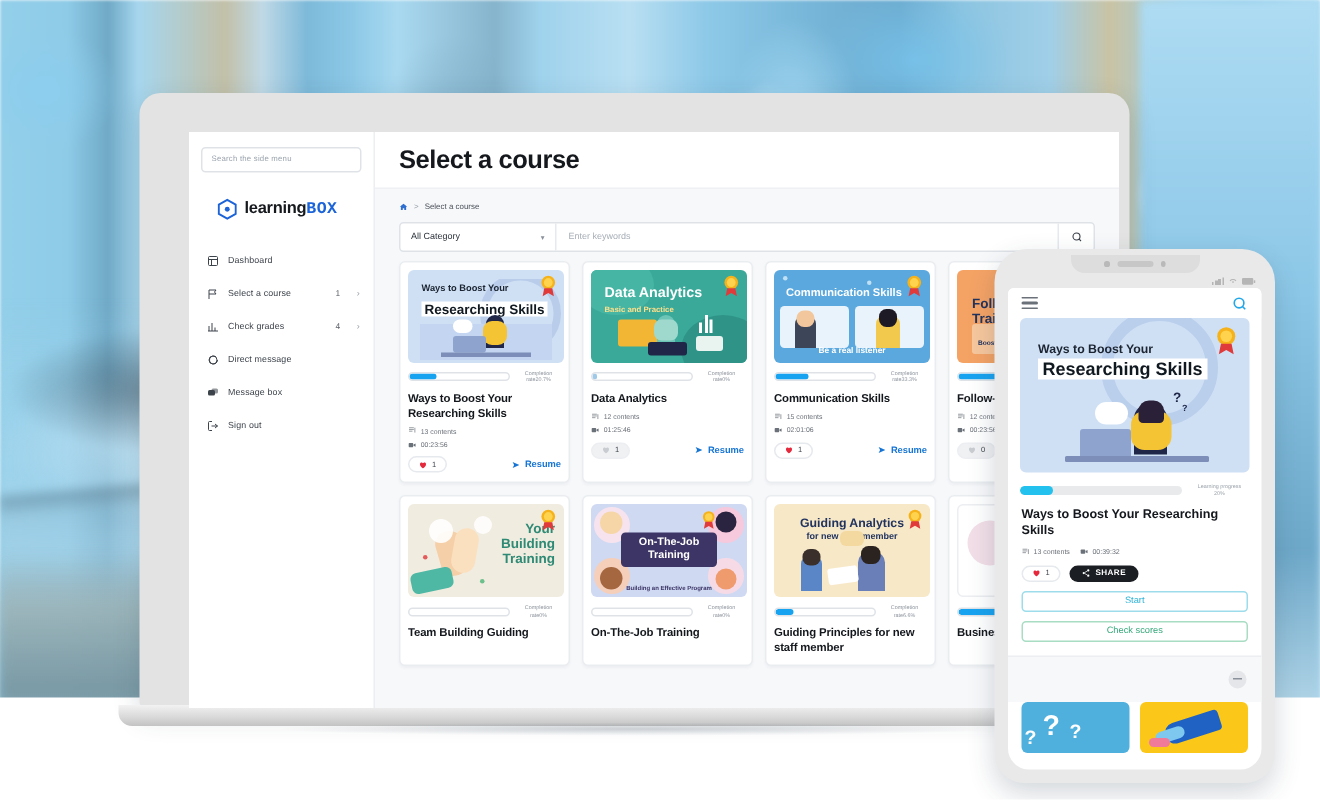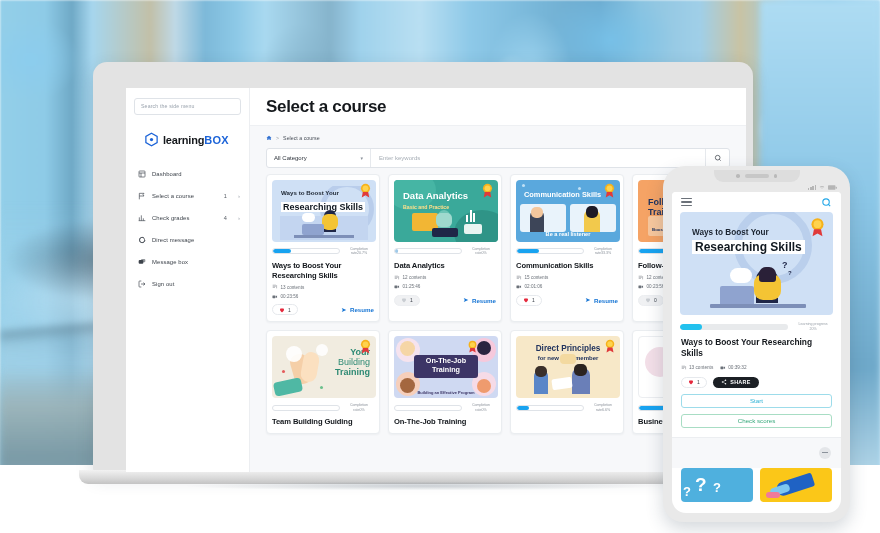--- a/index.html
+++ b/index.html
@@ -86,21 +86,21 @@
   }
   #sidebar-search {
     margin: 10px 8px 0 8px; height: 17px;
     border: 1px solid #dfe3e8; border-radius: 3px;
     font-size: 5.2px; color: #9aa3ad; line-height: 15px; padding-left: 6px;
     background: #fff; letter-spacing: .15px;
   }
   #brand { display: flex; align-items: center; gap: 4px; margin: 17px 0 0 18px; }
   #brand-mark { width: 15px; height: 15px; flex: none; }
   #brand-text { font-size: 11px; font-weight: 700; letter-spacing: -.2px; color: #15181c; }
-  #brand-text .box { color: #1b63d8; font-weight: 800; letter-spacing: .3px; }
+  #brand-text .box { color: #1b63d8; font-weight: 800; letter-spacing: .3px; font-family: Liberation Mono, monospace; }
   #nav { margin-top: 16px; }
   .nav-item {
     display: flex; align-items: center; height: 22px;
     padding: 0 9px 0 12px; gap: 6px; color: #3d434b; font-size: 5.9px;
     letter-spacing: .1px;
   }
   .nav-ic { width: 8px; height: 8px; flex: none; color: #3d434b; }
   .nav-label { flex: 1; }
   .nav-count { font-size: 5.6px; color: #585e66; margin-right: 5px; }
   .nav-chev { font-size: 6px; color: #9aa1a9; }
@@ -575,21 +575,21 @@
                 </svg>
               <span>Resume</span>
             </div>
           </div>
         </div>
 
         <div class="card">
           <div class="thumb" style="background:#f1ece0">
             <div style="position:absolute;right:6px;top:12px;text-align:right;line-height:1.1">
               <div style="font-size:9px;font-weight:800;color:#2e8a74">Your</div>
-              <div style="font-size:9px;font-weight:400;color:#2e8a74">Building</div>
+              <div style="font-size:9px;font-weight:700;color:#2e8a74">Building</div>
               <div style="font-size:9px;font-weight:800;color:#2e8a74">Training</div>
             </div>
             <div style="position:absolute;left:20px;top:18px;width:18px;height:30px;background:#f5cfa8;border-radius:8px;transform:rotate(-16deg)"></div>
             <div style="position:absolute;left:30px;top:16px;width:16px;height:30px;background:#fbe0c0;border-radius:8px;transform:rotate(10deg)"></div>
             <div style="position:absolute;left:2px;top:44px;width:28px;height:14px;background:#4fb8a4;border-radius:4px;transform:rotate(-12deg)"></div>
             <div style="position:absolute;left:14px;top:10px;width:16px;height:16px;background:#fff;border-radius:50%;opacity:.9"></div>
             <div style="position:absolute;left:44px;top:8px;width:12px;height:12px;background:#fff;border-radius:50%;opacity:.85"></div>
             <div style="position:absolute;left:10px;top:34px;width:3px;height:3px;background:#e45b5b;border-radius:50%"></div>
             <div style="position:absolute;left:48px;top:50px;width:3px;height:3px;background:#6cc08c;border-radius:50%"></div>
             <svg class="badge" viewBox="0 0 24 28">
@@ -642,21 +642,21 @@
               <span>Completion</span><br>
               <span>rate0%</span>
             </div>
           </div>
           <div class="card-title">On-The-Job Training</div>
         </div>
 
         <div class="card">
           <div class="thumb" style="background:#f7e8c8">
             <div style="position:absolute;left:5px;top:8px;width:94px">
-              <div style="font-size:8.2px;font-weight:800;color:#21335e;text-align:center">Direct Principles</div>
+              <div style="font-size:8.2px;font-weight:800;color:#21335e;text-align:center">Guiding Analytics</div>
               <div style="font-size:6px;font-weight:600;color:#21335e;text-align:center;margin-top:2px">for new staff member</div>
             </div>
             <div style="position:absolute;left:18px;top:34px;width:14px;height:24px;background:#5a86c8;border-radius:6px 6px 0 0"></div>
             <div style="position:absolute;left:19px;top:30px;width:12px;height:11px;background:#3a2f2a;border-radius:5px"></div>
             <div style="position:absolute;left:56px;top:32px;width:18px;height:26px;background:#6a7fb8;border-radius:7px 7px 0 0"></div>
             <div style="position:absolute;left:58px;top:28px;width:13px;height:12px;background:#2b2320;border-radius:5px"></div>
             <div style="position:absolute;left:36px;top:42px;width:20px;height:11px;background:#fff;border-radius:2px;transform:rotate(-8deg)"></div>
             <div style="position:absolute;left:44px;top:18px;width:16px;height:10px;background:#f3d9a0;border-radius:4px"></div>
             <svg class="badge" viewBox="0 0 24 28" style="right:4px;top:3px;width:12px;height:14px">
               <circle cx="12" cy="10" r="8.5" fill="#f6b21b"></circle>
@@ -666,20 +666,21 @@
           </div>
           <div class="prog-row">
             <div class="prog-track">
               <div class="prog-fill" style="width:18%"></div>
             </div>
             <div class="prog-label">
               <span>Completion</span><br>
               <span>rate6.6%</span>
             </div>
           </div>
+          <div class="card-title">Guiding Principles for new staff member</div>
         </div>
 
         <div class="card">
           <div class="thumb" style="background:#ffffff;border:1px solid #eceef1">
             <div style="position:absolute;left:6px;top:10px;width:30px;height:30px;border-radius:50%;background:#f3dfe8"></div>
             <div style="position:absolute;left:46px;top:18px;width:24px;height:24px;border-radius:50%;background:#dff0e6"></div>
           </div>
           <div class="prog-row">
             <div class="prog-track">
               <div class="prog-fill" style="width:50%"></div>

